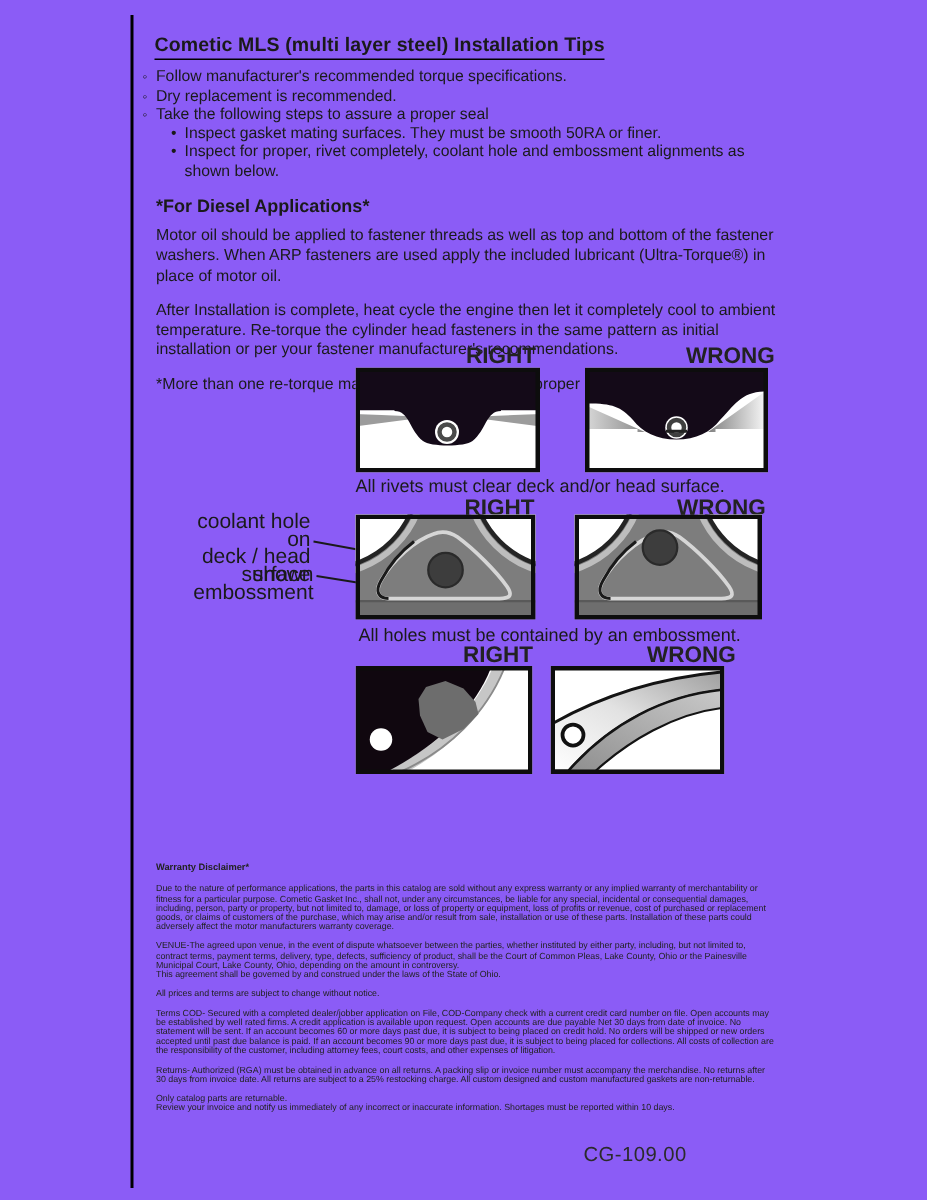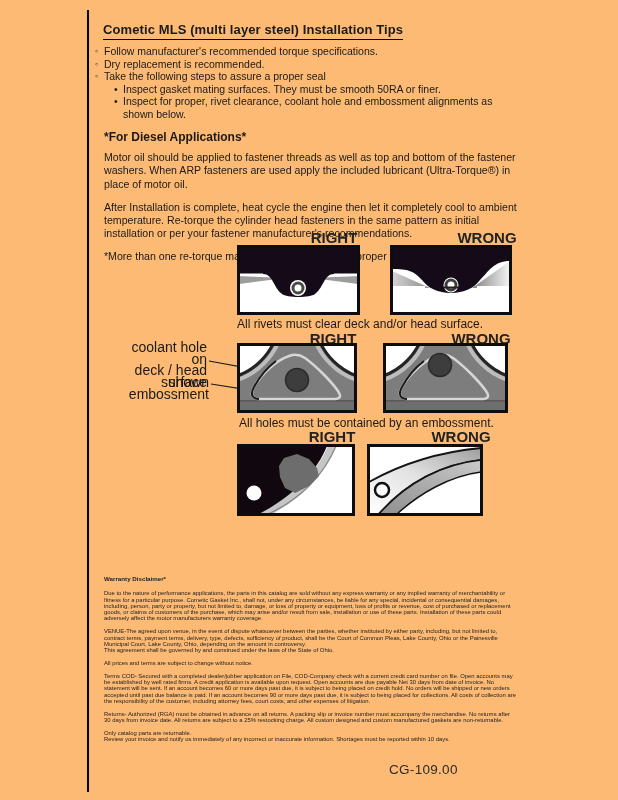--- a/index.html
+++ b/index.html
@@ -1,16 +1,16 @@
 <!DOCTYPE html>
 <html><head>
 <meta charset="utf-8">
 <style>
   html,body{margin:0;padding:0;background:#fff;}
-  .page{position:relative;width:618px;height:800px;background:#fdba74;overflow:hidden;
+  .page{position:relative;width:618px;height:800px;background:#8b5cf6;overflow:hidden;
         font-family:"Liberation Sans",sans-serif;color:#1a1a1a;}
   .vrule{position:absolute;left:87px;top:10px;width:1.5px;height:782px;background:#000;}
   .title{position:absolute;left:103px;top:22px;font-size:13px;font-weight:bold;
          border-bottom:1.6px solid #000;padding-bottom:2px;letter-spacing:.1px;white-space:nowrap;}
   .bullets{position:absolute;left:95px;top:45px;width:424px;font-size:10.5px;line-height:12.6px;}
   .b-item{display:flex;}
   .b-marker{width:9px;flex:none;font-size:9px;line-height:12.6px;}
   .sub{margin-left:19px;}
   .sub .b-marker{font-size:10.5px;}
   .diesel{position:absolute;left:104px;top:115px;width:414px;font-size:10.6px;line-height:13.2px;}
@@ -48,21 +48,21 @@
     <div class="b-item">
       <span class="b-marker">◦</span>
       <span>Take the following steps to assure a proper seal</span>
     </div>
     <div class="b-item sub">
       <span class="b-marker">•</span>
       <span>Inspect gasket mating surfaces.  They must be smooth 50RA or finer.</span>
     </div>
     <div class="b-item sub">
       <span class="b-marker">•</span>
-      <span>Inspect for proper, rivet clearance, coolant hole and embossment alignments as shown below.</span>
+      <span>Inspect for proper, rivet completely, coolant hole and embossment alignments as shown below.</span>
     </div>
   </div>
 
   <div class="diesel">
     <h2>*For Diesel Applications*</h2>
     <p>Motor oil should be applied to fastener threads as well as top and bottom of the fastener washers. When ARP fasteners are used apply the included lubricant (Ultra-Torque®) in place of motor oil.</p>
     <p>After Installation is complete, heat cycle the engine then let it completely cool to ambient temperature. Re-torque the cylinder head fasteners in the same pattern as initial installation or per your fastener manufacturer's recommendations.</p>
     <p>*More than one re-torque may be required to achieve proper profits stretch*</p>
   </div>
 

